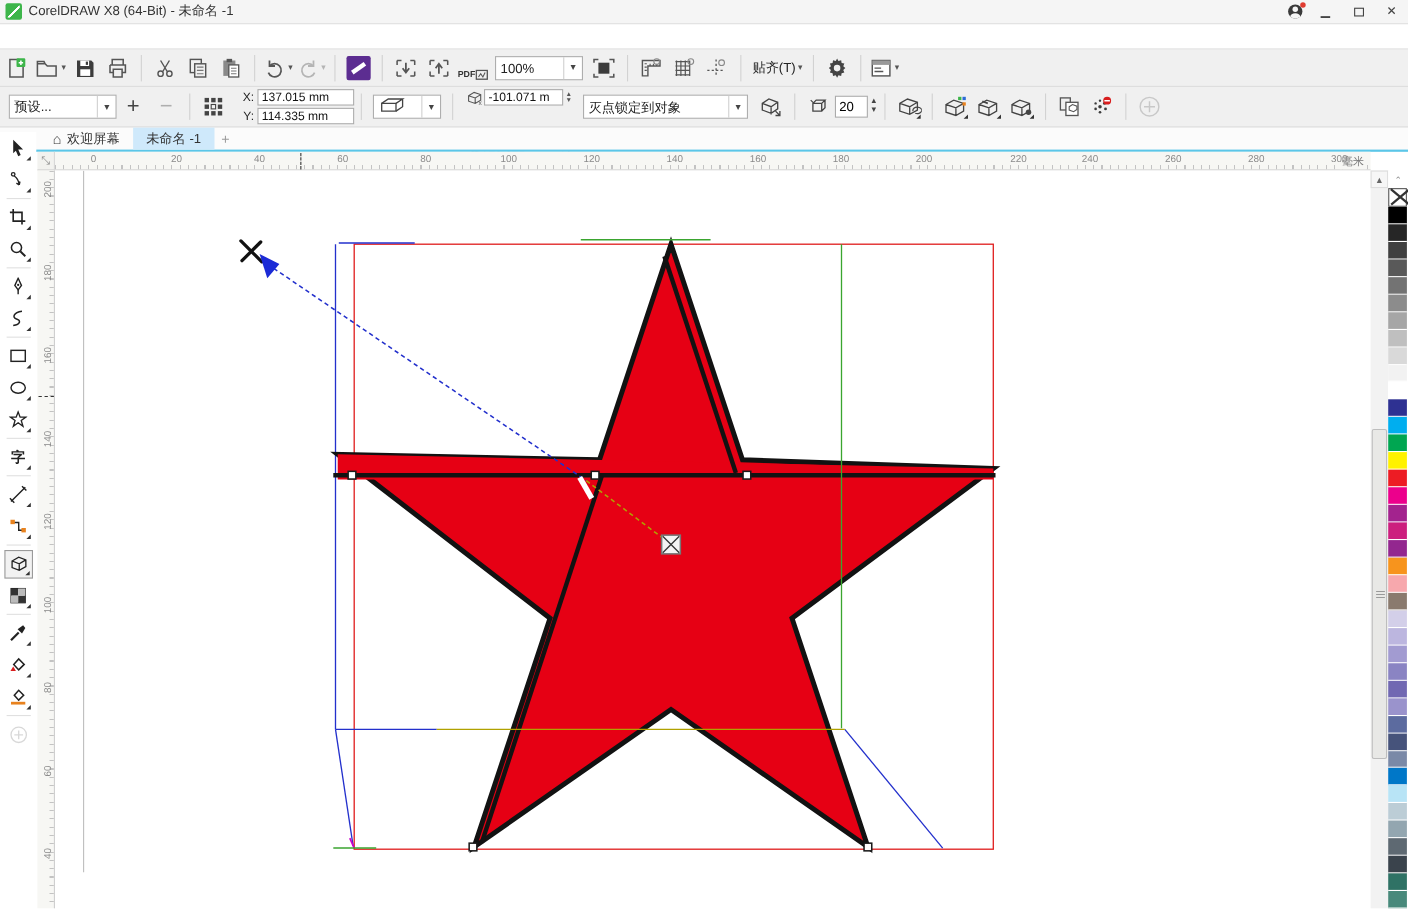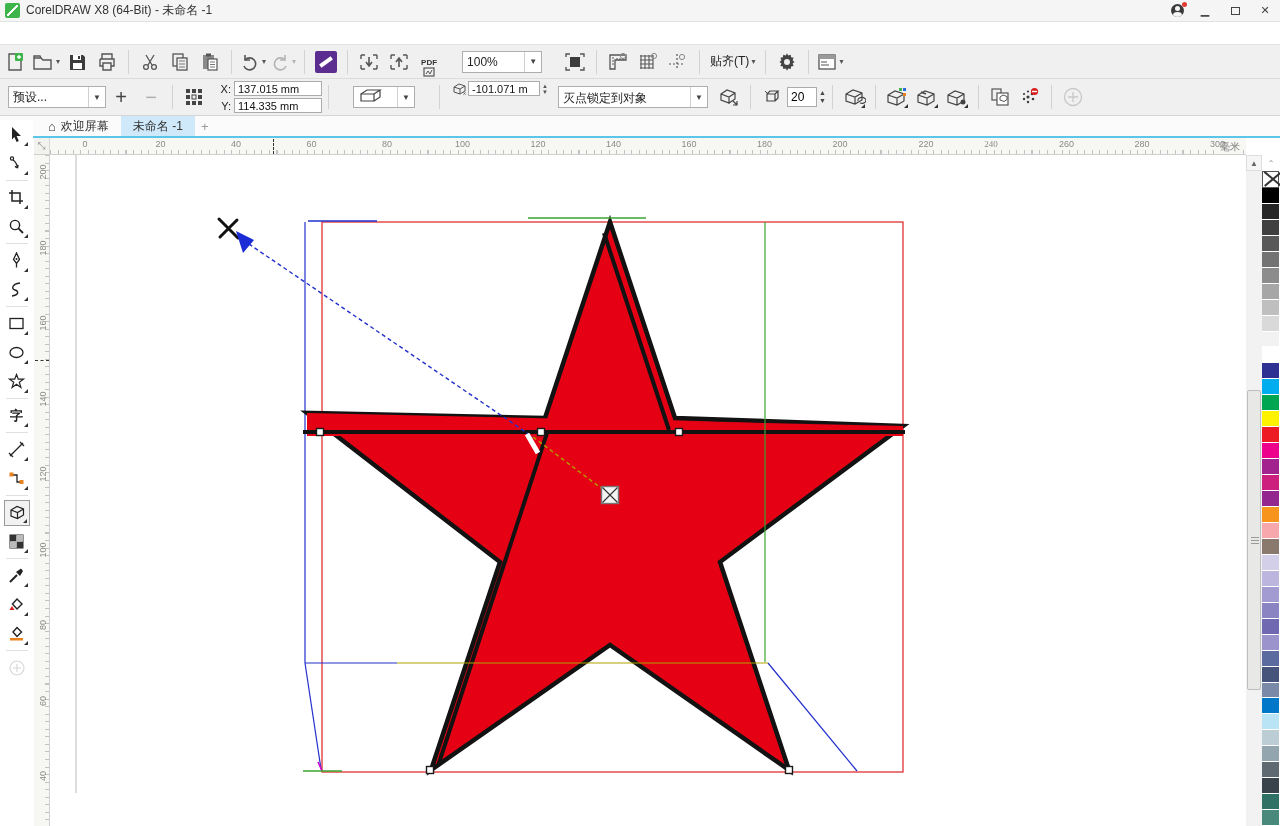--- a/index.html
+++ b/index.html
@@ -27,21 +27,21 @@
 
   
   .toolbar { position:absolute; left:0; top:44px; width:1280px; height:34px; background:#f0f0f0; border-top:1px solid #e3e3e3; display:flex; align-items:center; }
   .propbar { position:absolute; left:0; top:78px; width:1280px; height:38px; background:#f0f0f0; border-top:1px solid #dcdcdc; border-bottom:1px solid #d5d5d5; display:flex; align-items:center; }
   .tbtn { height:26px; min-width:26px; display:flex; align-items:center; justify-content:center; margin:0 2px; border-radius:2px; position:relative; }
   .tbtn svg { display:block; }
   .sep { width:1px; height:24px; background:#d2d2d2; margin:0 6px; }
   .ddarrow { font-size:8px; color:#555; margin-left:2px; }
   .grayed { opacity:.38; }
   .zoom-select, .preset-select, .mode-select { height:22px; background:#fff; border:1px solid #aeaeae; display:flex; align-items:center; font-size:12px; padding:0 4px; }
-  .zoom-select { width:80px; margin:0 18px; }
+  .zoom-select { width:80px; margin:0 4px; }
   .preset-select { width:98px; margin-left:8px; }
   .mode-select { width:150px;align-items:flex-end; }
   .select-arrow { margin-left:auto; font-size:8px; color:#444; border-left:1px solid #d0d0d0; padding-left:4px; height:100%; display:flex; align-items:center; }
   .txtbtn { font-size:12px; color:#222; padding:0 4px; display:flex; align-items:center; }
   .xy-wrap { display:flex; flex-direction:column; justify-content:center; margin-left:6px; font-size:11px; }
   .xy-row { display:flex; align-items:center; height:17px; }
   .xy-row label { width:16px; text-align:right; margin-right:3px; color:#222; }
   .xy-row input, .vp-row input { width:88px; height:15px; border:1px solid #ababab; font-size:11px; font-family:"Liberation Sans",sans-serif; padding:0 3px; background:#fff; color:#111; }
   .vp-wrap { display:flex; flex-direction:column; margin-left:6px; }
   .vp-row { display:flex; align-items:center; height:17px;margin-top:36px; }
@@ -196,21 +196,21 @@
           <path d="M3 3 h4 M3 3 v4 M19 3 h-4 M19 3 v4 M3 17 h4 M3 17 v-4 M19 17 h-4 M19 17 v-4" stroke="#555" stroke-width="1.4" fill="none"></path>
           <path d="M11 5 v8 M8 10 l3 4 3-4" stroke="#555" stroke-width="1.6" fill="none"></path>
         </svg>
     </div>
     <div class="tbtn">
       <svg width="22" height="20" viewBox="0 0 22 20">
           <path d="M3 3 h4 M3 3 v4 M19 3 h-4 M19 3 v4 M3 17 h4 M3 17 v-4 M19 17 h-4 M19 17 v-4" stroke="#555" stroke-width="1.4" fill="none"></path>
           <path d="M11 15 v-8 M8 10 l3-4 3 4" stroke="#555" stroke-width="1.6" fill="none"></path>
         </svg>
     </div>
-    <div class="tbtn" style="flex-direction:column; font-size:8px; color:#333; line-height:8px;margin-top:12px;">
+    <div class="tbtn" style="font-size:8px; color:#333; line-height:8px;margin-top:12px;">
       <b>PDF</b>
       <svg width="12" height="10" viewBox="0 0 12 10">
           <rect x="1" y="1" width="10" height="8" fill="none" stroke="#555" stroke-width="1.2"></rect>
           <path d="M3 7 l2-3 2 3 2-4" stroke="#555" fill="none" stroke-width="1"></path>
         </svg>
     </div>
     <div class="zoom-select">
       <span>100%</span>
       <span class="select-arrow">▼</span>
     </div>
@@ -424,21 +424,21 @@
       <div class="hlabel" style="left: 186px;">40</div>
       <div class="hlabel" style="left: 261.5px;">60</div>
       <div class="hlabel" style="left: 337px;">80</div>
       <div class="hlabel" style="left: 412.5px;">100</div>
       <div class="hlabel" style="left: 488px;">120</div>
       <div class="hlabel" style="left: 563.5px;">140</div>
       <div class="hlabel" style="left: 639px;">160</div>
       <div class="hlabel" style="left: 714.5px;">180</div>
       <div class="hlabel" style="left: 790px;">200</div>
       <div class="hlabel" style="left: 876px;">220</div>
-      <div class="hlabel" style="left: 941px; font-family: Liberation Serif, serif;">240</div>
+      <div class="hlabel" style="left: 941px;">240</div>
       <div class="hlabel" style="left: 1016.5px;">260</div>
       <div class="hlabel" style="left: 1092px;">280</div>
       <div class="hlabel" style="left: 1167.5px;">300</div>
     </div>
   <div class="hcursor-mark"></div>
   <div class="vruler" id="vruler">
     <div class="ticks"></div>
   <div class="vlabel" style="top: 12px;">200</div>
       <div class="vlabel" style="top: 87.5px;">180</div>
       <div class="vlabel" style="top: 163px;">160</div>

